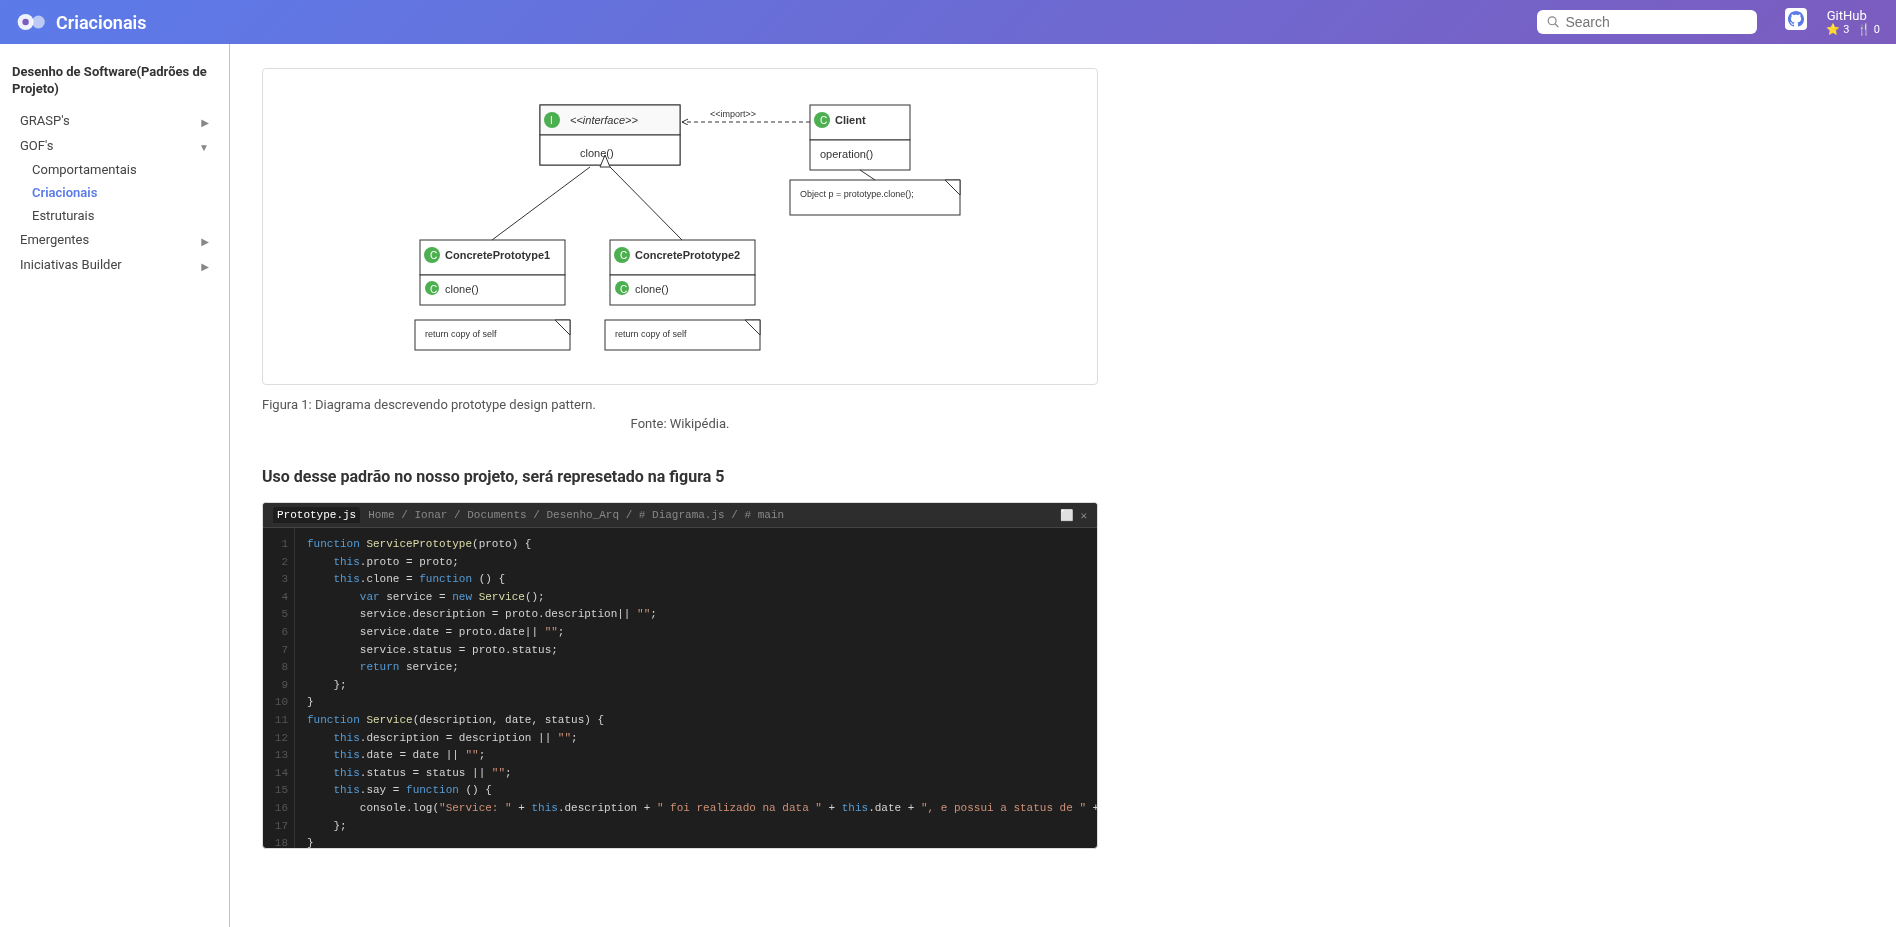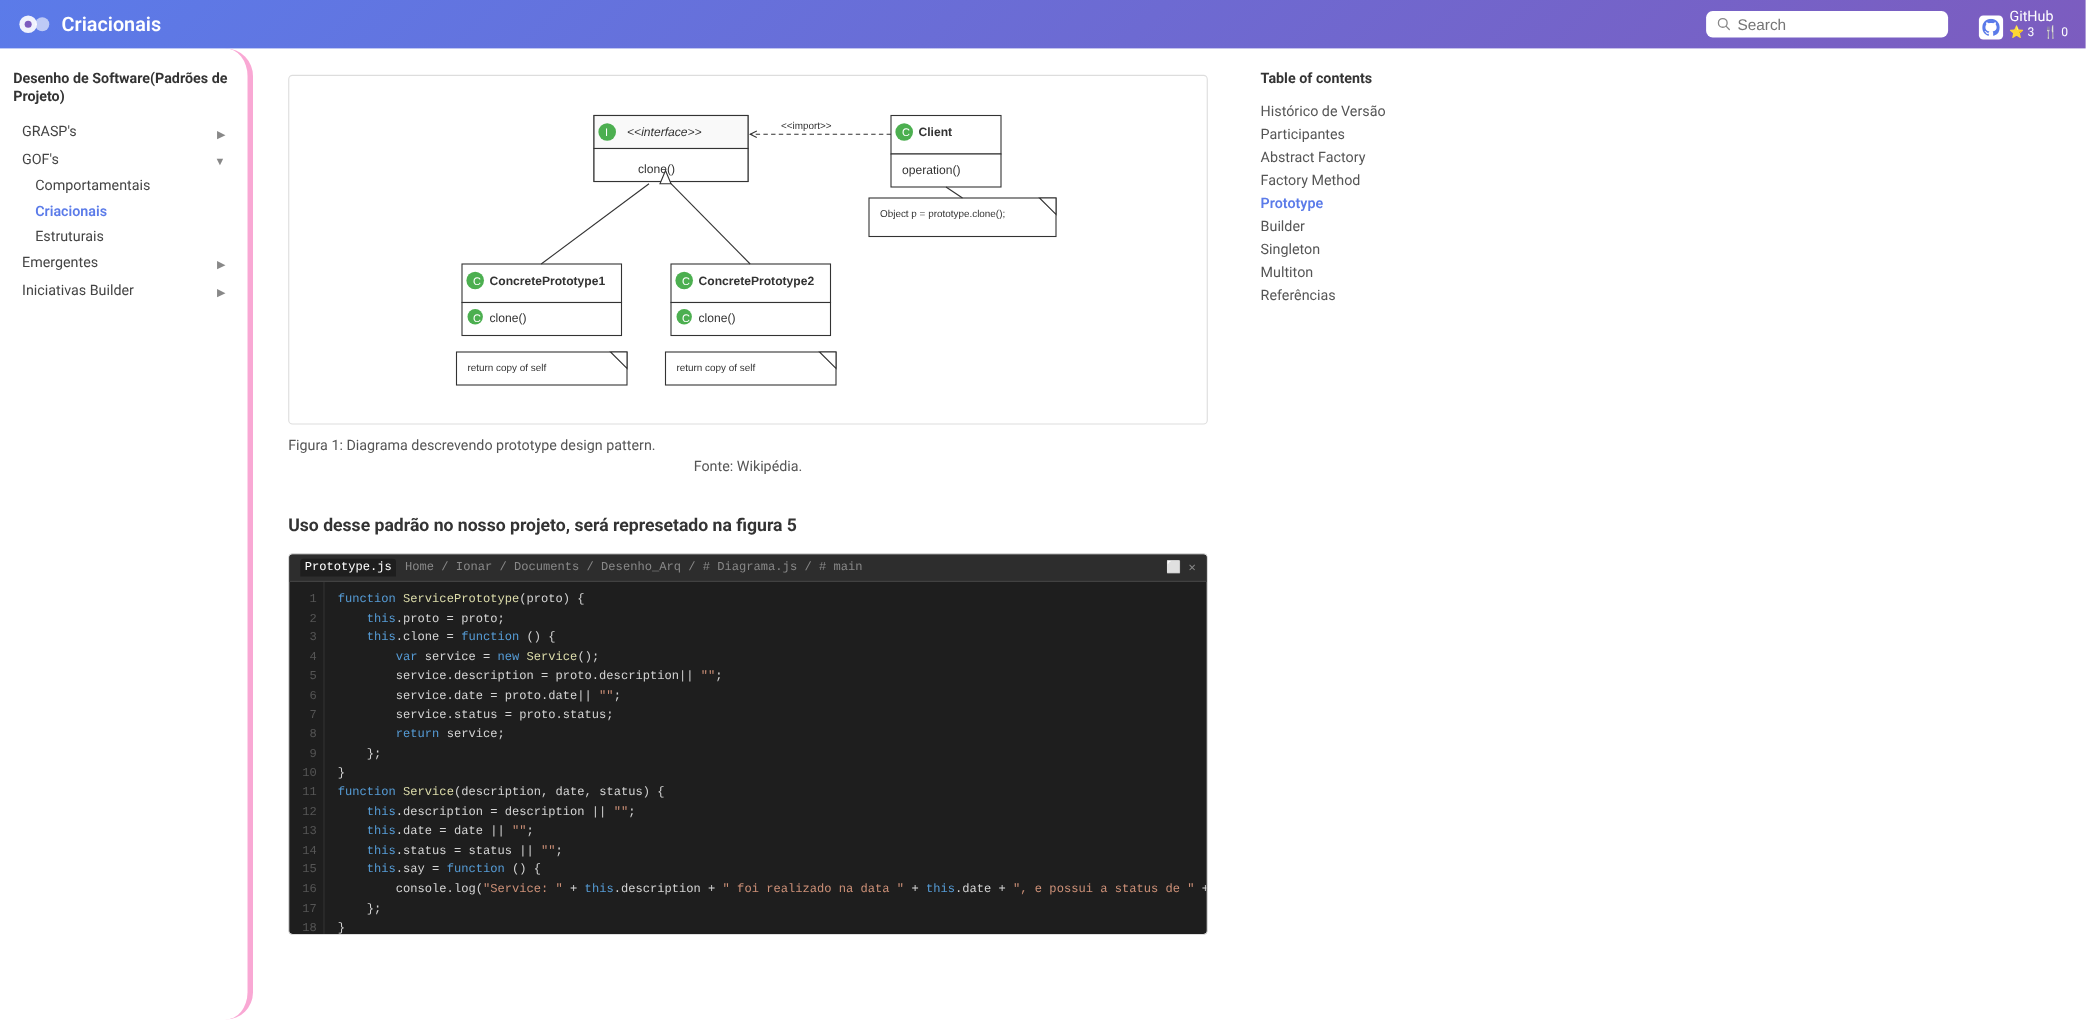--- a/index.html
+++ b/index.html
@@ -32,22 +32,22 @@
     }
     #topnav .search-box input {
       border: none;
       outline: none;
       font-size: 14px;
       width: 100%;
       color: #555;
     }
     #topnav .github-area {
       display: flex;
-      align-items: flex-end;
-      gap: 6px;
+      align-items: flex-start;
+      gap: 20px;
       color: #fff;
       font-size: 13px;
       margin-left: 16px;
     }
     #topnav .github-icon {
       width: 22px; height: 22px;
       background: #fff;
       border-radius: 4px;
       display: flex; align-items: center; justify-content: center;
     }
@@ -58,27 +58,26 @@
       display: flex;
       margin-top: 44px;
       min-height: calc(100vh - 44px);
     }
 
     
     .sidebar {
       width: 230px;
       min-width: 230px;
       padding: 20px 12px;
-      border-right: 5px solid #f9a8d4;
+      border-right: 1px solid #f9a8d4;
       background: #fff;
       position: sticky;
       top: 44px;
       height: calc(100vh - 44px);
       overflow-y: auto;
-      border-radius: 25px;
     }
     .sidebar .section-title {
       font-size: 13px;
       font-weight: 700;
       color: #333;
       margin-bottom: 10px;
       line-height: 1.3;
     }
     .sidebar .nav-item {
       display: flex;
@@ -398,26 +397,14 @@
           <div class="code-line"></div>
 
           <div class="code-line"></div>
 
         </div>
       </div>
     </div>
 
   </main>
 
-  <aside class="toc-panel">
-    <div class="toc-title">Table of contents</div>
-    <a class="toc-item">Histórico de Versão</a>
-    <a class="toc-item">Participantes</a>
-    <a class="toc-item">Abstract Factory</a>
-    <a class="toc-item">Factory Method</a>
-    <a class="toc-item active">Prototype</a>
-    <a class="toc-item">Builder</a>
-    <a class="toc-item">Singleton</a>
-    <a class="toc-item">Multiton</a>
-    <a class="toc-item">Referências</a>
-  </aside>
 
 </div>
 
 </body></html>

